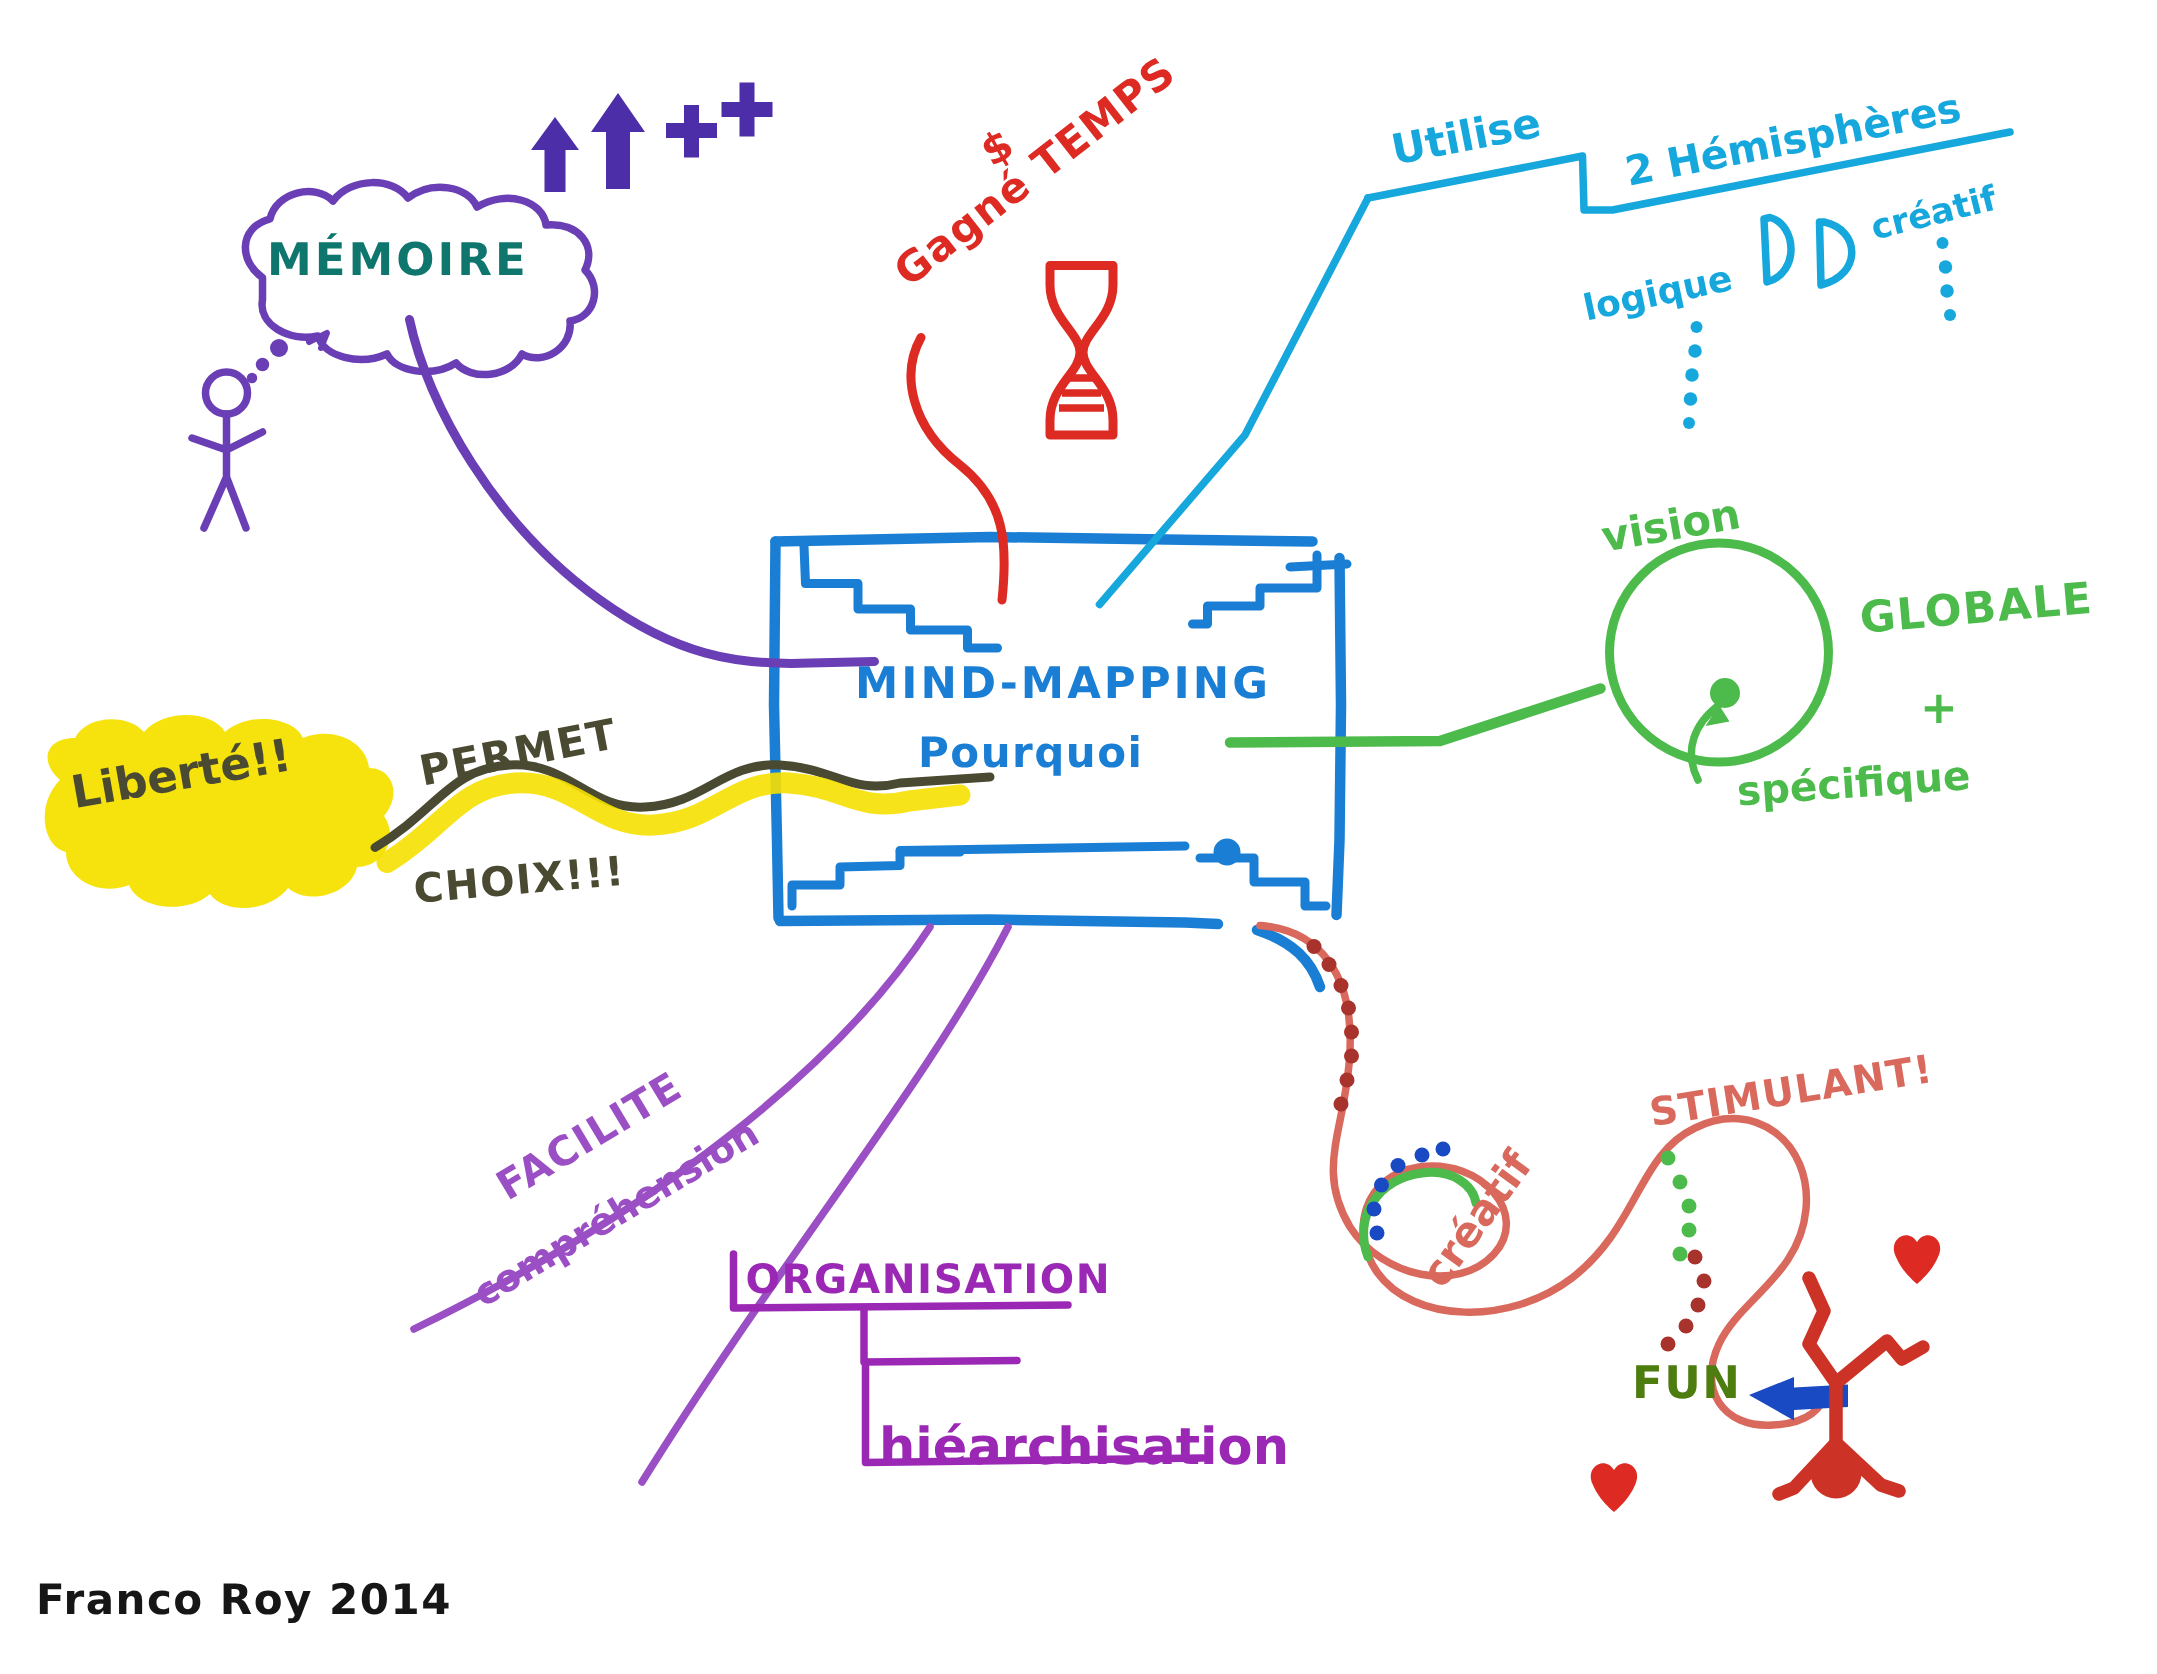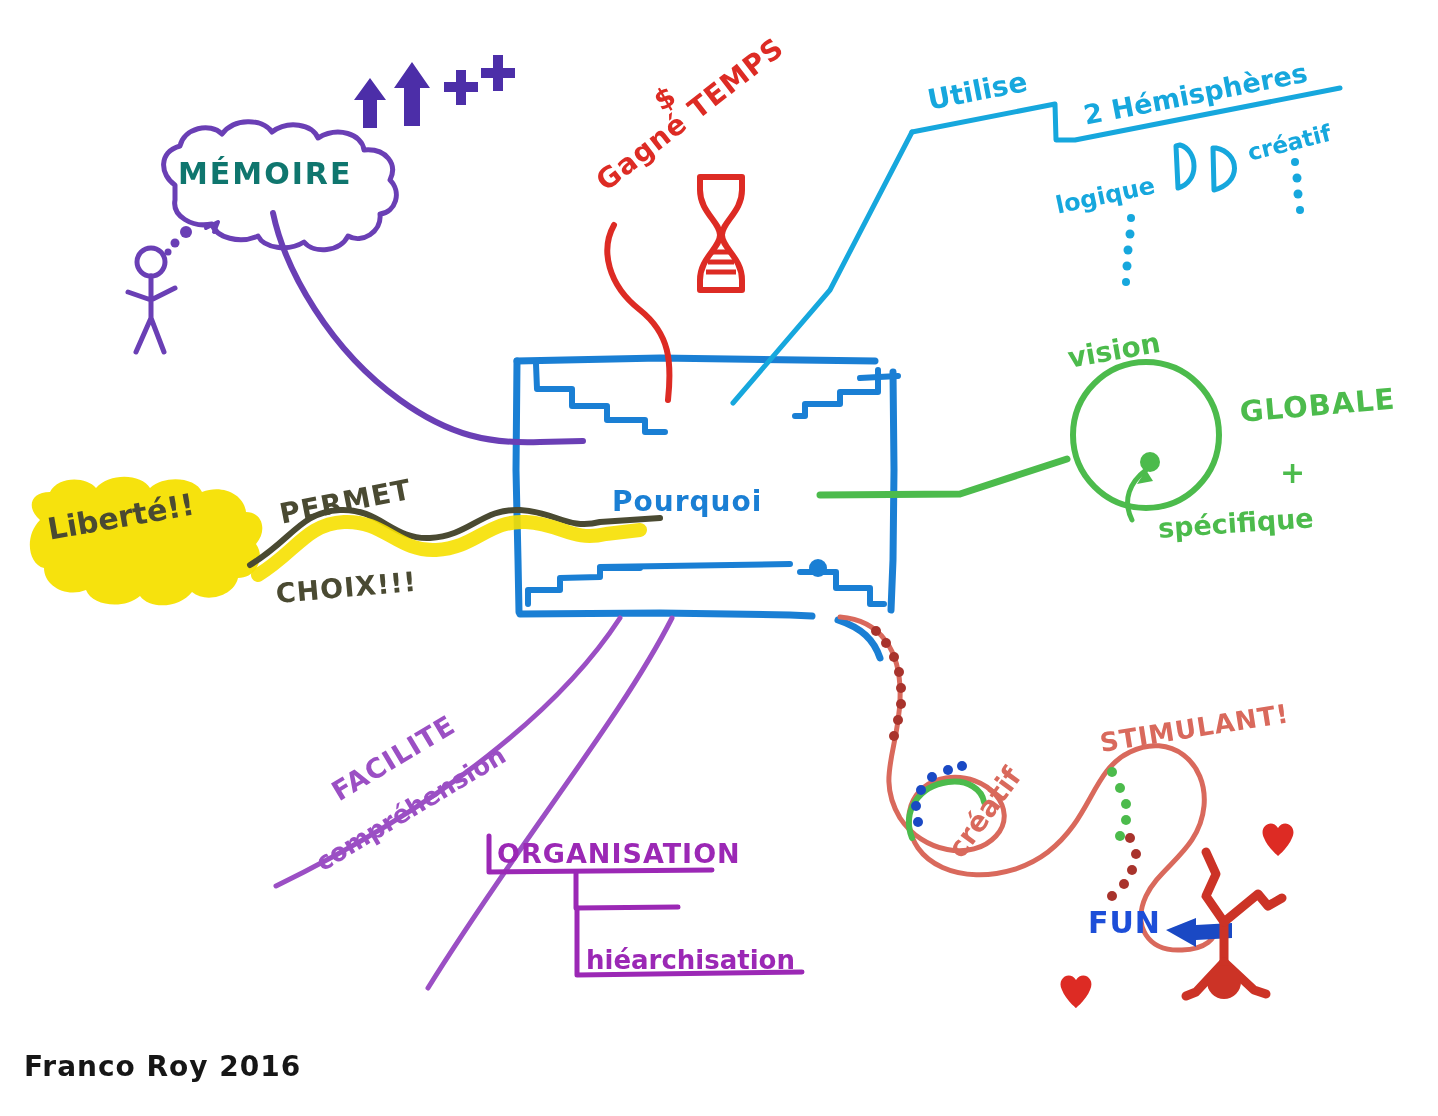--- a/index.html
+++ b/index.html
@@ -237,20 +237,21 @@
         <path class="s" stroke="#cc3326" stroke-width="9" d="M1224,962 L1196,992 L1186,996"></path>
         <path class="s" stroke="#cc3326" stroke-width="9" d="M1224,962 L1254,990 L1266,994"></path>
         <circle cx="1224" cy="982" r="17" fill="#cc3326"></circle>
       </g>
 
       <path fill="#dd2b24" d="M1264,838 C1258,826 1272,818 1278,828 C1284,818 1298,826 1292,838 C1288,848 1278,856 1278,856 C1278,856 1268,848 1264,838 Z"></path>
       <path fill="#dd2b24" d="M1062,990 C1056,978 1070,970 1076,980 C1082,970 1096,978 1090,990 C1086,1000 1076,1008 1076,1008 C1076,1008 1066,1000 1062,990 Z"></path>
     </g>
   </svg>
 
+  <div class="lbl" style="left:570px; top:438px; color:#1a7fd4; font-size:29px; letter-spacing:2px;">MIND-MAPPING</div>
   <div class="lbl" style="left:612px; top:485px; color:#1a7fd4; font-size:28px; letter-spacing:1px;">Pourquoi</div>
 
   <div class="lbl" style="left:178px; top:156px; color:#0f766e; font-size:30px; letter-spacing:2px;">MÉMOIRE</div>
 
   <div class="lbl" style="left:655px; top:82px; color:#dd2b24; font-size:28px; transform:rotate(-30deg);">$</div>
   <div class="lbl" style="left:600px; top:168px; color:#dd2b24; font-size:28px; letter-spacing:1px;
               transform:rotate(-38deg); transform-origin:left center;">Gagné TEMPS</div>
 
   <div class="lbl" style="left:928px; top:84px; color:#16a7dd; font-size:28px;
               transform:rotate(-11deg); transform-origin:left center;">Utilise</div>
@@ -275,23 +276,23 @@
               transform:rotate(-11deg); transform-origin:left center;">PERMET</div>
   <div class="lbl" style="left:276px; top:578px; color:#4a4a32; font-size:27px; letter-spacing:1px;
               transform:rotate(-5deg); transform-origin:left center;">CHOIX!!!</div>
 
   <div class="lbl" style="left:334px; top:778px; color:#9b4fc4; font-size:27px; letter-spacing:1px;
               transform:rotate(-31deg); transform-origin:left center;">FACILITE</div>
   <div class="lbl" style="left:318px; top:850px; color:#9b4fc4; font-size:25px;
               transform:rotate(-31deg); transform-origin:left center;">compréhension</div>
 
   <div class="lbl" style="left:497px; top:838px; color:#9b28b5; font-size:27px; letter-spacing:1px;text-align:center;">ORGANISATION</div>
-  <div class="lbl" style="left:586px; top:945px; color:#9b28b5; font-size:26px;">hiéarchisation</div>
+  <div class="lbl" style="left:586px; top:945px; color:#9b28b5; font-size:34px;">hiéarchisation</div>
 
   <div class="lbl" style="left:954px; top:838px; color:#d9695c; font-size:28px;
               transform:rotate(-54deg); transform-origin:left center;">créatif</div>
   <div class="lbl" style="left:1100px; top:728px; color:#d9695c; font-size:26px; letter-spacing:1px;
               transform:rotate(-9deg); transform-origin:left center;">STIMULANT!</div>
-  <div class="lbl" style="left:1088px; top:905px; color:#1d4ed8; font-size:30px; letter-spacing:1px;">FUN</div>
-
-  <div class="lbl" style="left:24px; top:1050px; color:#161616; font-size:28px; letter-spacing:1px;">Franco Roy 2016</div>
+  <div class="lbl" style="left:1088px; top:905px; color:#4d7c0f; font-size:30px; letter-spacing:1px;">FUN</div>
+
+  <div class="lbl" style="left:24px; top:1050px; color:#161616; font-size:28px; letter-spacing:1px;">Franco Roy 2014</div>
 
 </div>
 
 </body></html>

